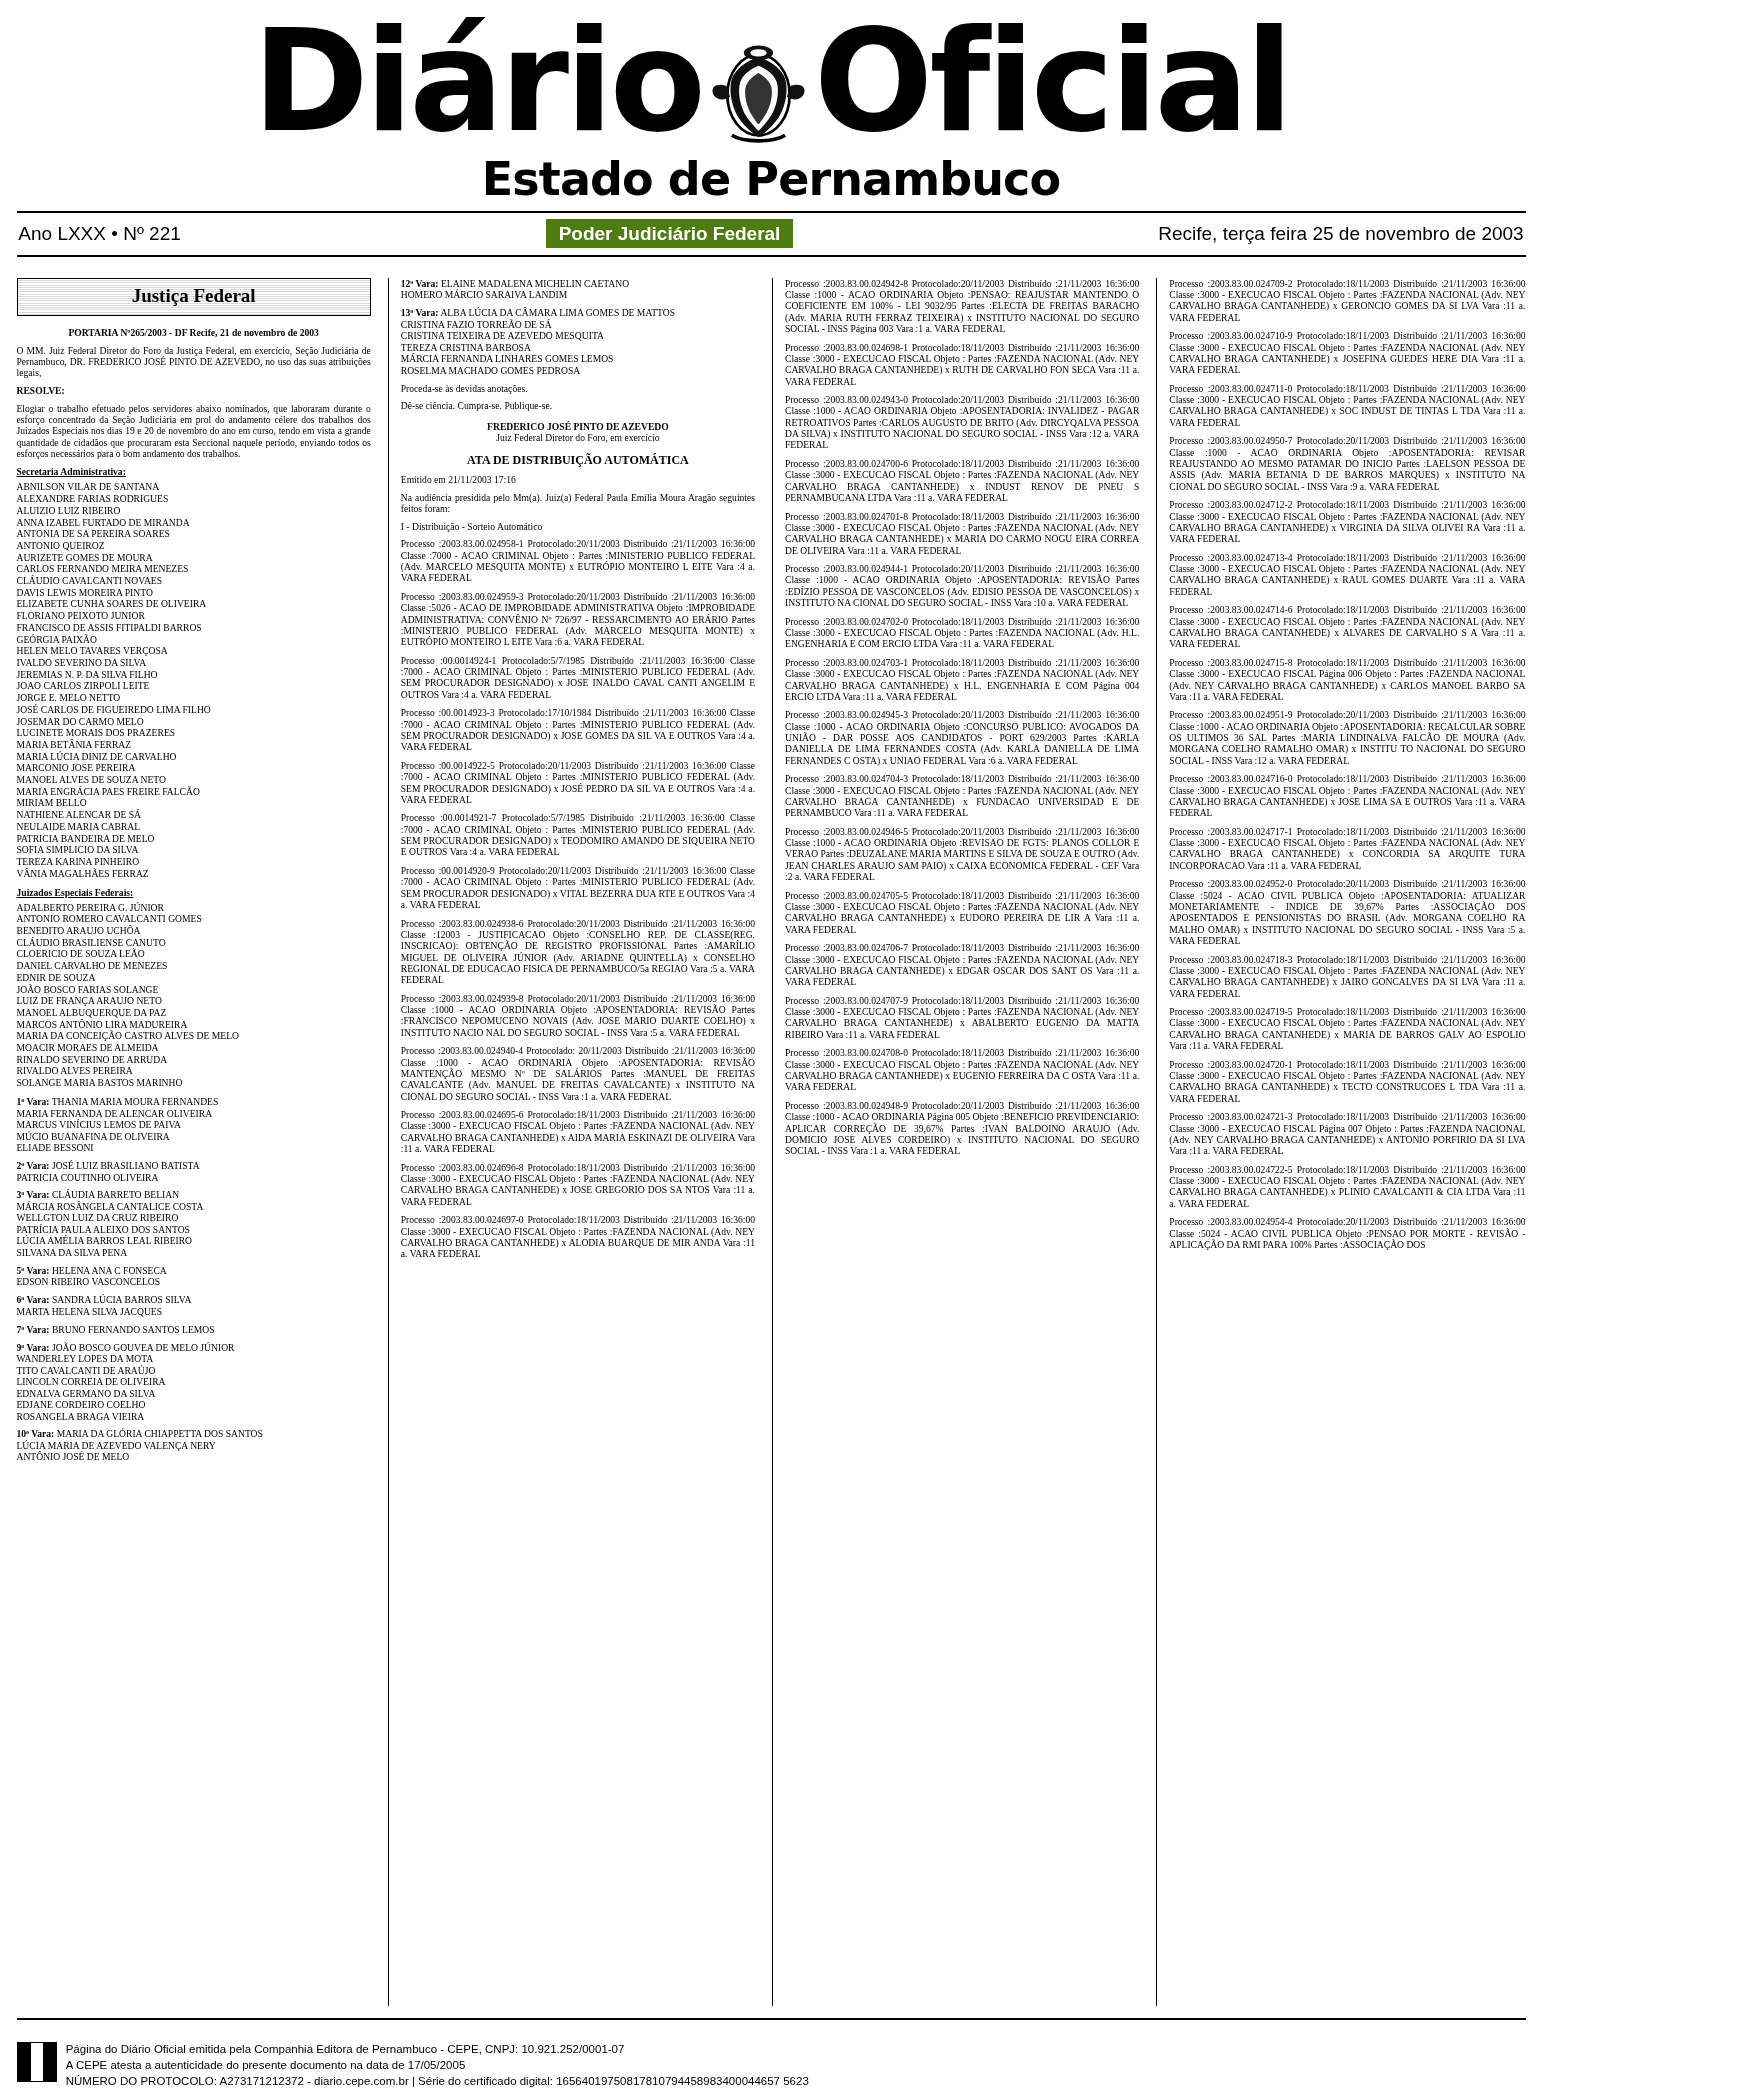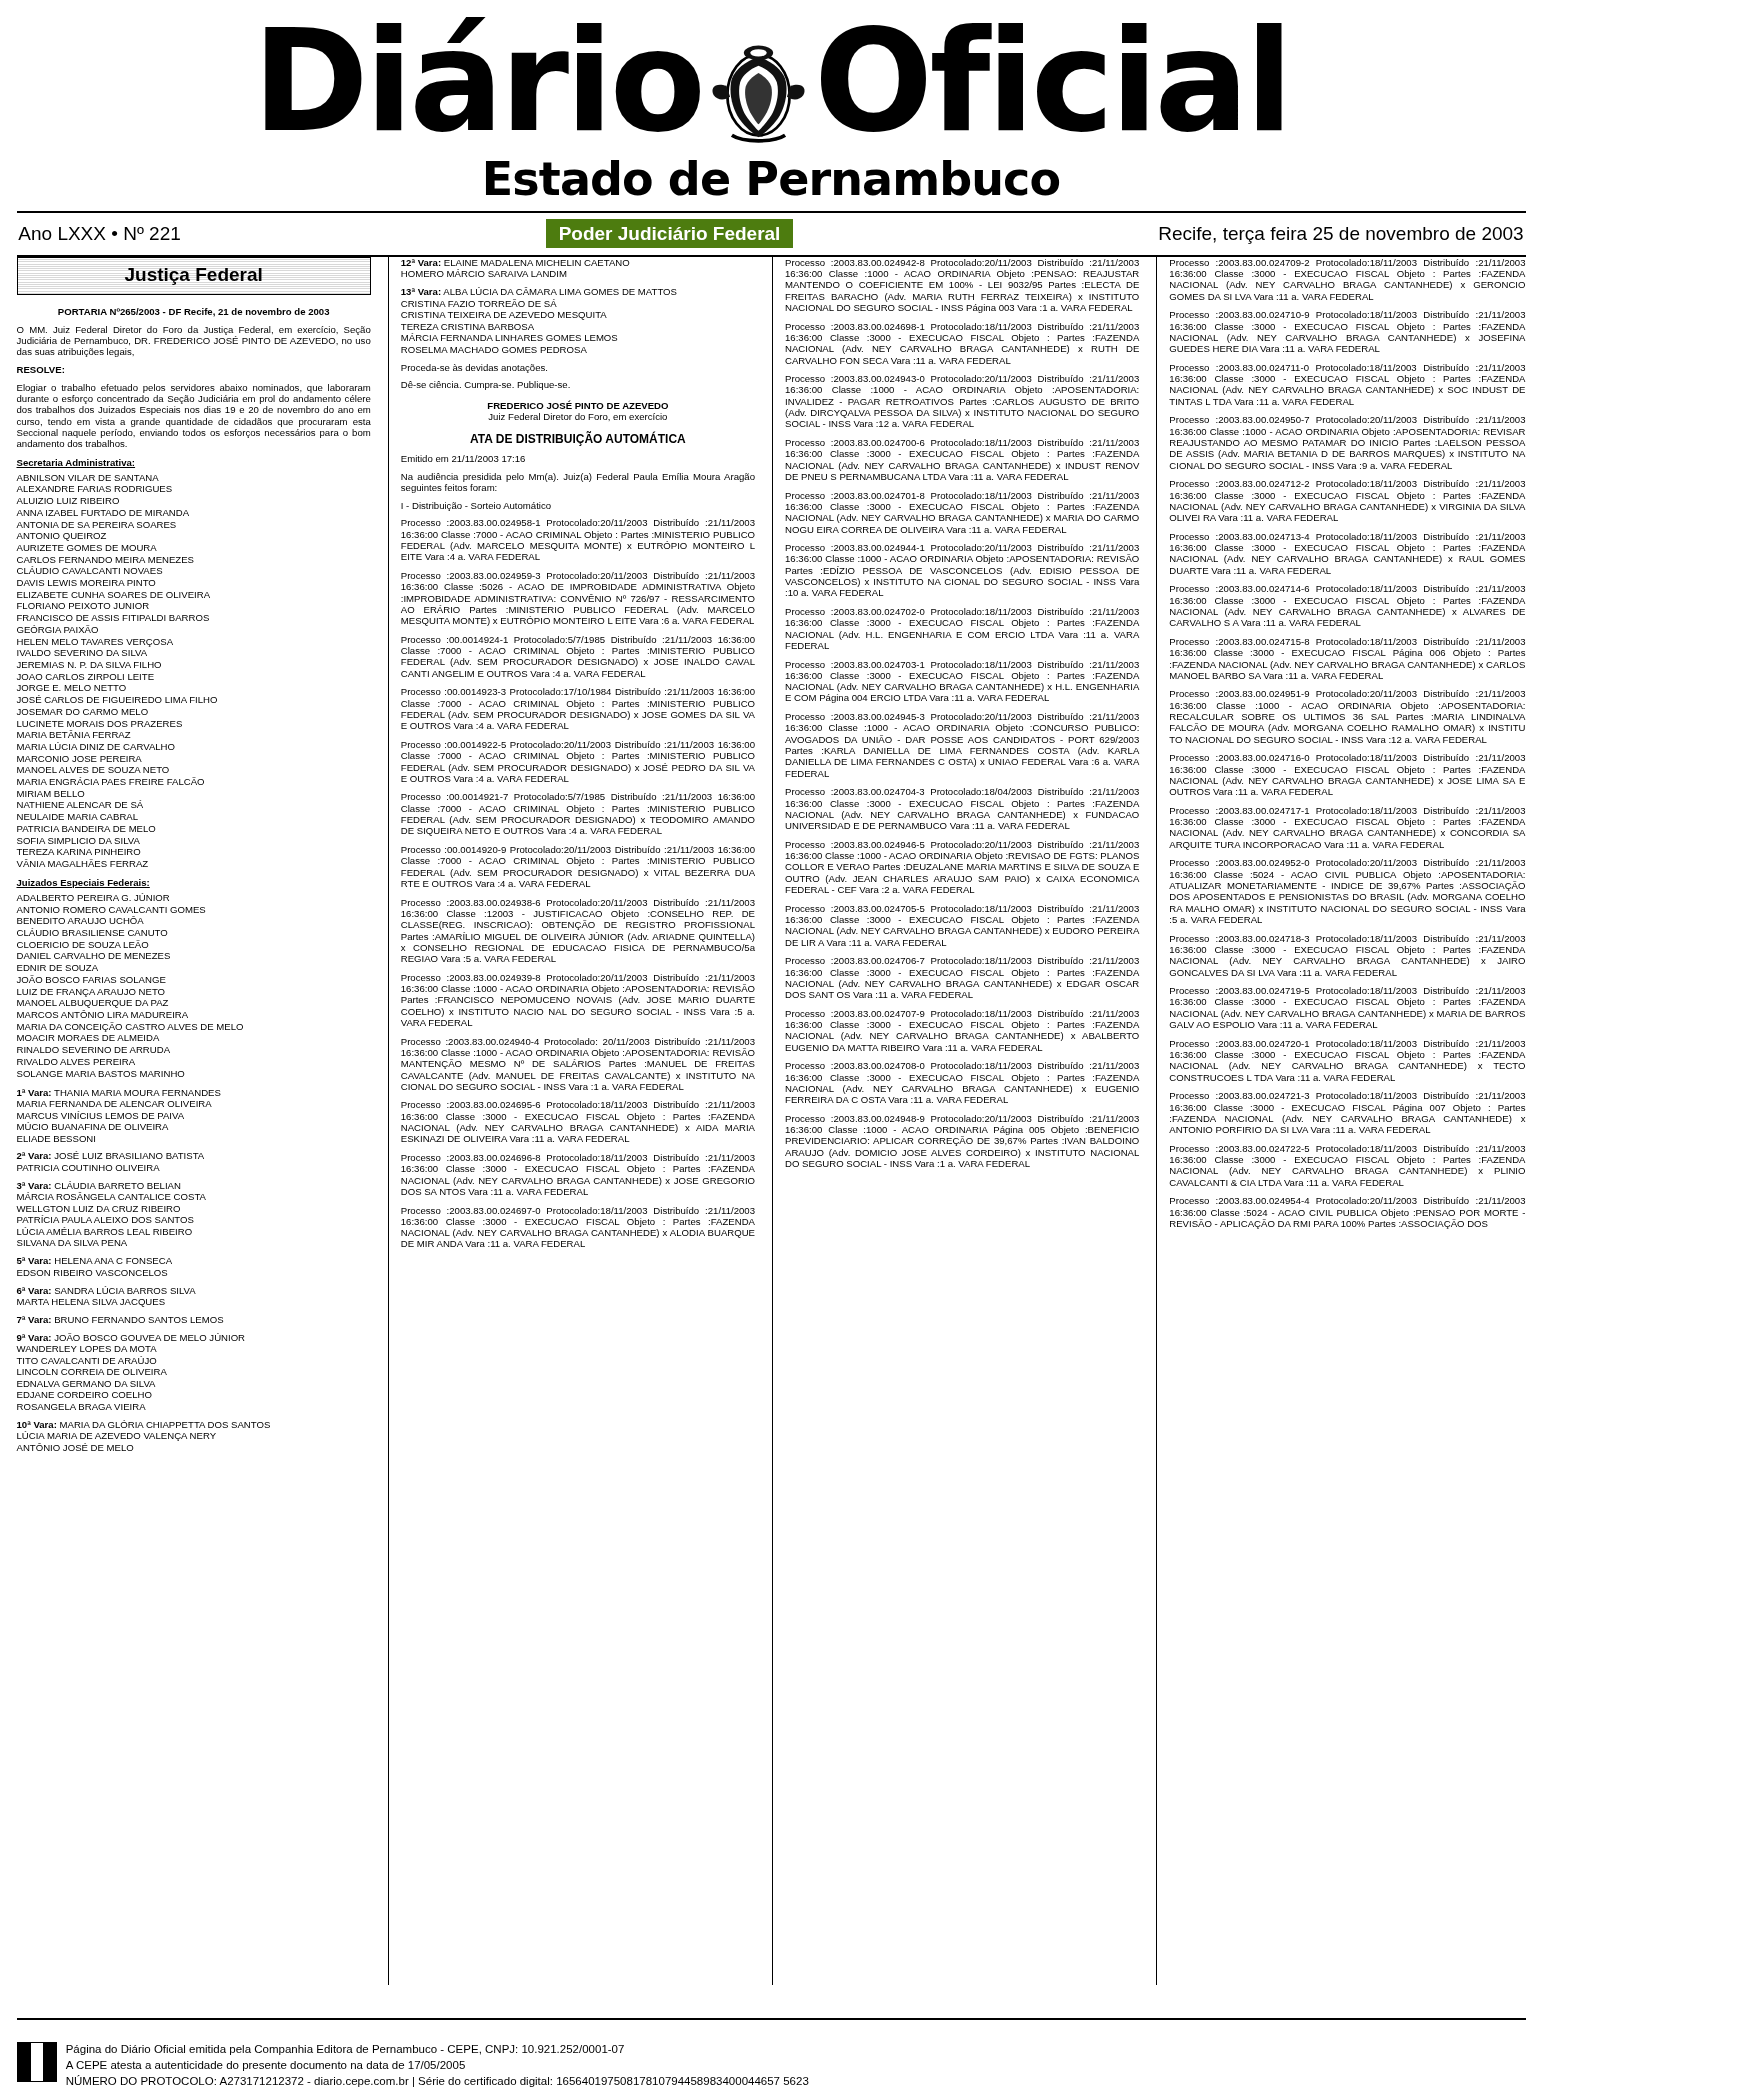--- a/index.html
+++ b/index.html
@@ -44,22 +44,23 @@
   }
   .issueline .center {
     background:#4d7c0f; color:#fff;
     font-weight:bold;
     padding:3.7px 13px;
     font-size:19px;
   }
   .columns {
     display:flex;
     gap:17px;
-    margin-top:0;
+    margin-top:21px;
     height:1728px;
+    font-family:Liberation Serif, serif;
   }
   .col { width:377px; font-size:9.6px; line-height:1.18; }
   .col.c1 { width:371px; }
   .col.c2 { width:384px; border-left:0.9px solid #000; padding-left:12px;}
   .col.c3 { width:384px; border-left:0.9px solid #000; padding-left:12px;}
   .col.c4 { width:386px; border-left:0.9px solid #000; padding-left:12px;}
   .secbox {
     border:1.8px solid #000;
     background:repeating-linear-gradient(0deg,#d8d8d8,#d8d8d8 0.9px,#fff 0.9px,#fff 1.8px);
     text-align:center;
@@ -298,21 +299,21 @@
     <div class="col c3">
       <div class="proc">Processo :2003.83.00.024942-8 Protocolado:20/11/2003 Distribuído :21/11/2003 16:36:00 Classe :1000 - ACAO ORDINARIA Objeto :PENSAO: REAJUSTAR MANTENDO O COEFICIENTE EM 100% - LEI 9032/95 Partes :ELECTA DE FREITAS BARACHO (Adv. MARIA RUTH FERRAZ TEIXEIRA) x INSTITUTO NACIONAL DO SEGURO SOCIAL - INSS Página 003 Vara :1 a. VARA FEDERAL</div>
       <div class="proc">Processo :2003.83.00.024698-1 Protocolado:18/11/2003 Distribuído :21/11/2003 16:36:00 Classe :3000 - EXECUCAO FISCAL Objeto : Partes :FAZENDA NACIONAL (Adv. NEY CARVALHO BRAGA CANTANHEDE) x RUTH DE CARVALHO FON SECA Vara :11 a. VARA FEDERAL</div>
       <div class="proc">Processo :2003.83.00.024943-0 Protocolado:20/11/2003 Distribuído :21/11/2003 16:36:00 Classe :1000 - ACAO ORDINARIA Objeto :APOSENTADORIA: INVALIDEZ - PAGAR RETROATIVOS Partes :CARLOS AUGUSTO DE BRITO (Adv. DIRCYQALVA PESSOA DA SILVA) x INSTITUTO NACIONAL DO SEGURO SOCIAL - INSS Vara :12 a. VARA FEDERAL</div>
       <div class="proc">Processo :2003.83.00.024700-6 Protocolado:18/11/2003 Distribuído :21/11/2003 16:36:00 Classe :3000 - EXECUCAO FISCAL Objeto : Partes :FAZENDA NACIONAL (Adv. NEY CARVALHO BRAGA CANTANHEDE) x INDUST RENOV DE PNEU S PERNAMBUCANA LTDA Vara :11 a. VARA FEDERAL</div>
       <div class="proc">Processo :2003.83.00.024701-8 Protocolado:18/11/2003 Distribuído :21/11/2003 16:36:00 Classe :3000 - EXECUCAO FISCAL Objeto : Partes :FAZENDA NACIONAL (Adv. NEY CARVALHO BRAGA CANTANHEDE) x MARIA DO CARMO NOGU EIRA CORREA DE OLIVEIRA Vara :11 a. VARA FEDERAL</div>
       <div class="proc">Processo :2003.83.00.024944-1 Protocolado:20/11/2003 Distribuído :21/11/2003 16:36:00 Classe :1000 - ACAO ORDINARIA Objeto :APOSENTADORIA: REVISÃO Partes :EDÍZIO PESSOA DE VASCONCELOS (Adv. EDISIO PESSOA DE VASCONCELOS) x INSTITUTO NA CIONAL DO SEGURO SOCIAL - INSS Vara :10 a. VARA FEDERAL</div>
       <div class="proc">Processo :2003.83.00.024702-0 Protocolado:18/11/2003 Distribuído :21/11/2003 16:36:00 Classe :3000 - EXECUCAO FISCAL Objeto : Partes :FAZENDA NACIONAL (Adv. H.L. ENGENHARIA E COM ERCIO LTDA Vara :11 a. VARA FEDERAL</div>
       <div class="proc">Processo :2003.83.00.024703-1 Protocolado:18/11/2003 Distribuído :21/11/2003 16:36:00 Classe :3000 - EXECUCAO FISCAL Objeto : Partes :FAZENDA NACIONAL (Adv. NEY CARVALHO BRAGA CANTANHEDE) x H.L. ENGENHARIA E COM Página 004 ERCIO LTDA Vara :11 a. VARA FEDERAL</div>
       <div class="proc">Processo :2003.83.00.024945-3 Protocolado:20/11/2003 Distribuído :21/11/2003 16:36:00 Classe :1000 - ACAO ORDINARIA Objeto :CONCURSO PUBLICO: AVOGADOS DA UNIÃO - DAR POSSE AOS CANDIDATOS - PORT 629/2003 Partes :KARLA DANIELLA DE LIMA FERNANDES COSTA (Adv. KARLA DANIELLA DE LIMA FERNANDES C OSTA) x UNIAO FEDERAL Vara :6 a. VARA FEDERAL</div>
-      <div class="proc">Processo :2003.83.00.024704-3 Protocolado:18/04/2003 Distribuído :21/11/2003 16:36:00 Classe :3000 - EXECUCAO FISCAL Objeto : Partes :FAZENDA NACIONAL (Adv. NEY CARVALHO BRAGA CANTANHEDE) x FUNDACAO UNIVERSIDAD E DE PERNAMBUCO Vara :11 a. VARA FEDERAL</div>
+      <div class="proc">Processo :2003.83.00.024704-3 Protocolado:18/11/2003 Distribuído :21/11/2003 16:36:00 Classe :3000 - EXECUCAO FISCAL Objeto : Partes :FAZENDA NACIONAL (Adv. NEY CARVALHO BRAGA CANTANHEDE) x FUNDACAO UNIVERSIDAD E DE PERNAMBUCO Vara :11 a. VARA FEDERAL</div>
       <div class="proc">Processo :2003.83.00.024946-5 Protocolado:20/11/2003 Distribuído :21/11/2003 16:36:00 Classe :1000 - ACAO ORDINARIA Objeto :REVISAO DE FGTS: PLANOS COLLOR E VERAO Partes :DEUZALANE MARIA MARTINS E SILVA DE SOUZA E OUTRO (Adv. JEAN CHARLES ARAUJO SAM PAIO) x CAIXA ECONOMICA FEDERAL - CEF Vara :2 a. VARA FEDERAL</div>
       <div class="proc">Processo :2003.83.00.024705-5 Protocolado:18/11/2003 Distribuído :21/11/2003 16:36:00 Classe :3000 - EXECUCAO FISCAL Objeto : Partes :FAZENDA NACIONAL (Adv. NEY CARVALHO BRAGA CANTANHEDE) x EUDORO PEREIRA DE LIR A Vara :11 a. VARA FEDERAL</div>
       <div class="proc">Processo :2003.83.00.024706-7 Protocolado:18/11/2003 Distribuído :21/11/2003 16:36:00 Classe :3000 - EXECUCAO FISCAL Objeto : Partes :FAZENDA NACIONAL (Adv. NEY CARVALHO BRAGA CANTANHEDE) x EDGAR OSCAR DOS SANT OS Vara :11 a. VARA FEDERAL</div>
       <div class="proc">Processo :2003.83.00.024707-9 Protocolado:18/11/2003 Distribuído :21/11/2003 16:36:00 Classe :3000 - EXECUCAO FISCAL Objeto : Partes :FAZENDA NACIONAL (Adv. NEY CARVALHO BRAGA CANTANHEDE) x ABALBERTO EUGENIO DA MATTA RIBEIRO Vara :11 a. VARA FEDERAL</div>
       <div class="proc">Processo :2003.83.00.024708-0 Protocolado:18/11/2003 Distribuído :21/11/2003 16:36:00 Classe :3000 - EXECUCAO FISCAL Objeto : Partes :FAZENDA NACIONAL (Adv. NEY CARVALHO BRAGA CANTANHEDE) x EUGENIO FERREIRA DA C OSTA Vara :11 a. VARA FEDERAL</div>
       <div class="proc">Processo :2003.83.00.024948-9 Protocolado:20/11/2003 Distribuído :21/11/2003 16:36:00 Classe :1000 - ACAO ORDINARIA Página 005 Objeto :BENEFICIO PREVIDENCIARIO: APLICAR CORREÇÃO DE 39,67% Partes :IVAN BALDOINO ARAUJO (Adv. DOMICIO JOSE ALVES CORDEIRO) x INSTITUTO NACIONAL DO SEGURO SOCIAL - INSS Vara :1 a. VARA FEDERAL</div>
     </div>
 
     <div class="col c4">
       <div class="proc">Processo :2003.83.00.024709-2 Protocolado:18/11/2003 Distribuído :21/11/2003 16:36:00 Classe :3000 - EXECUCAO FISCAL Objeto : Partes :FAZENDA NACIONAL (Adv. NEY CARVALHO BRAGA CANTANHEDE) x GERONCIO GOMES DA SI LVA Vara :11 a. VARA FEDERAL</div>

